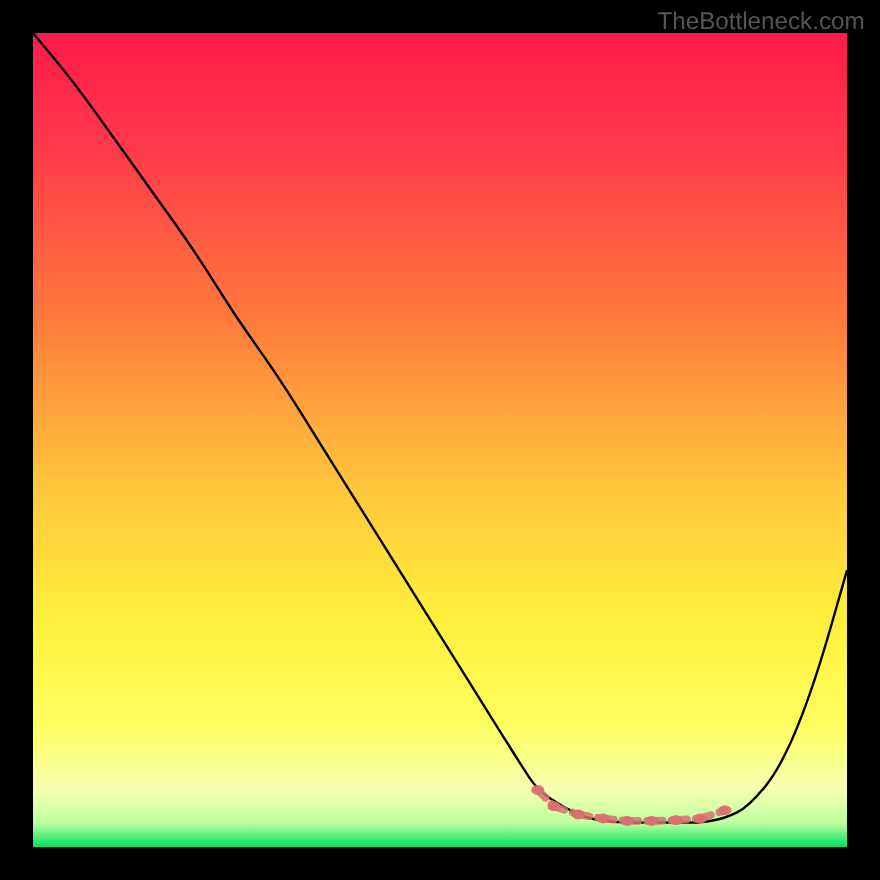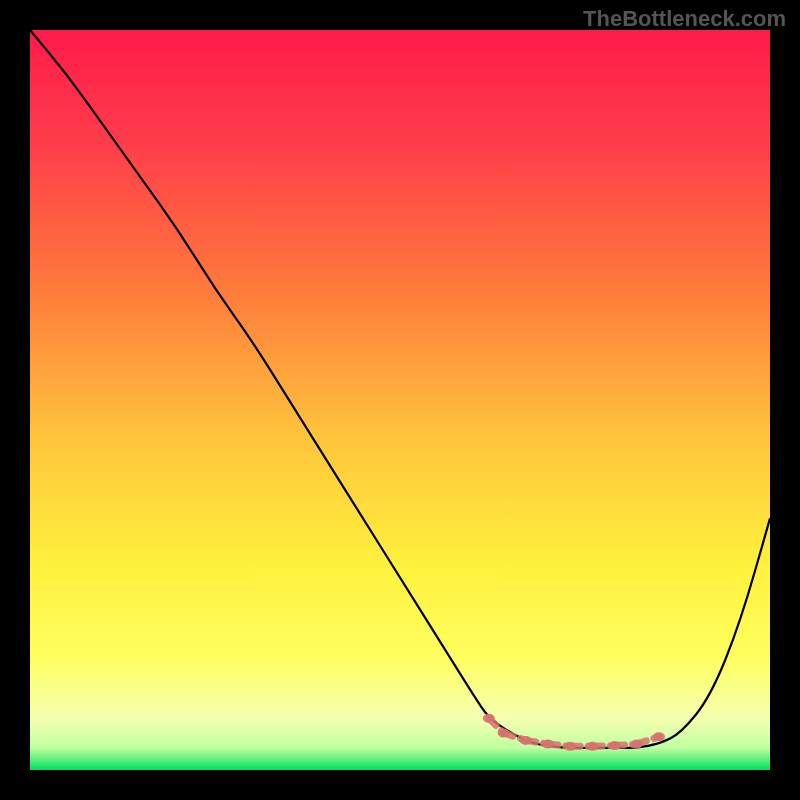--- a/index.html
+++ b/index.html
@@ -9,21 +9,21 @@
     background: #000;
     position: relative;
     font-family: Arial, sans-serif;
   }
   .watermark {
     position: absolute;
     top: 6px;
     right: 14px;
     color: #555;
     font-size: 22px;
-    font-weight: 700;
+    font-weight: 400;
     z-index: 10;
   }
   .plot-area {
     position: absolute;
     top: 30px;
     left: 30px;
     width: 740px;
     height: 740px;
     overflow: hidden;
   }

